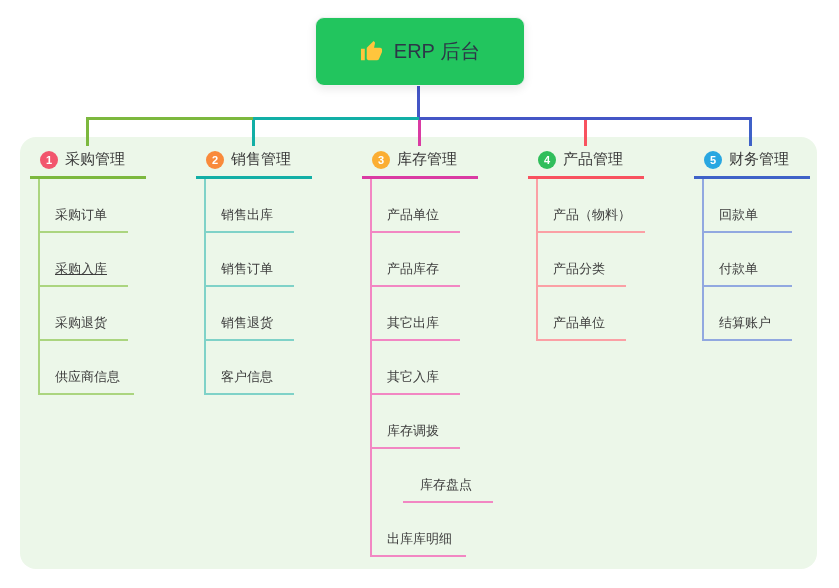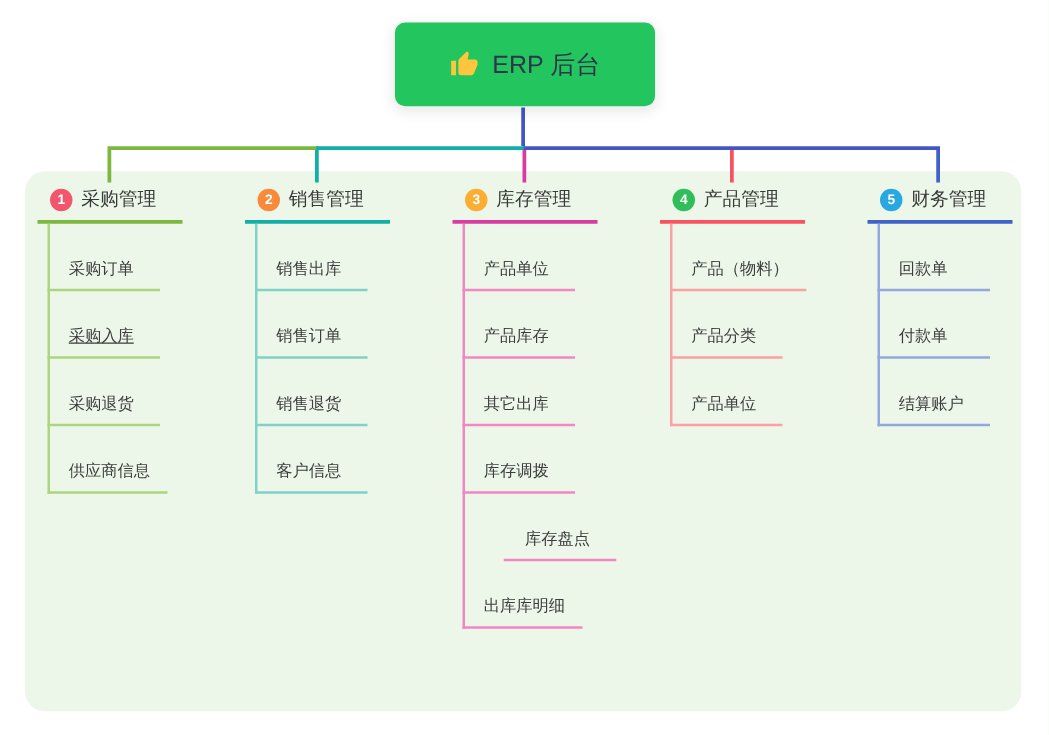--- a/index.html
+++ b/index.html
@@ -124,20 +124,23 @@
     <div class="child" style="border-bottom-color: rgb(242, 135, 195);">
           <span>产品单位</span>
         </div>
         <div class="child" style="border-bottom-color: rgb(242, 135, 195);">
           <span>产品库存</span>
         </div>
         <div class="child" style="border-bottom-color: rgb(242, 135, 195);">
           <span>其它出库</span>
         </div>
         <div class="child" style="border-bottom-color: rgb(242, 135, 195);">
+          <span>其它入库</span>
+        </div>
+        <div class="child" style="border-bottom-color: rgb(242, 135, 195);">
           <span>库存调拨</span>
         </div>
         <div class="child" style="border-bottom-color: rgb(242, 135, 195); margin-left: 33px;">
           <span>库存盘点</span>
         </div>
         <div class="child" style="border-bottom-color: rgb(242, 135, 195);">
           <span>出库库明细</span>
         </div>
       </div>
   </div>

